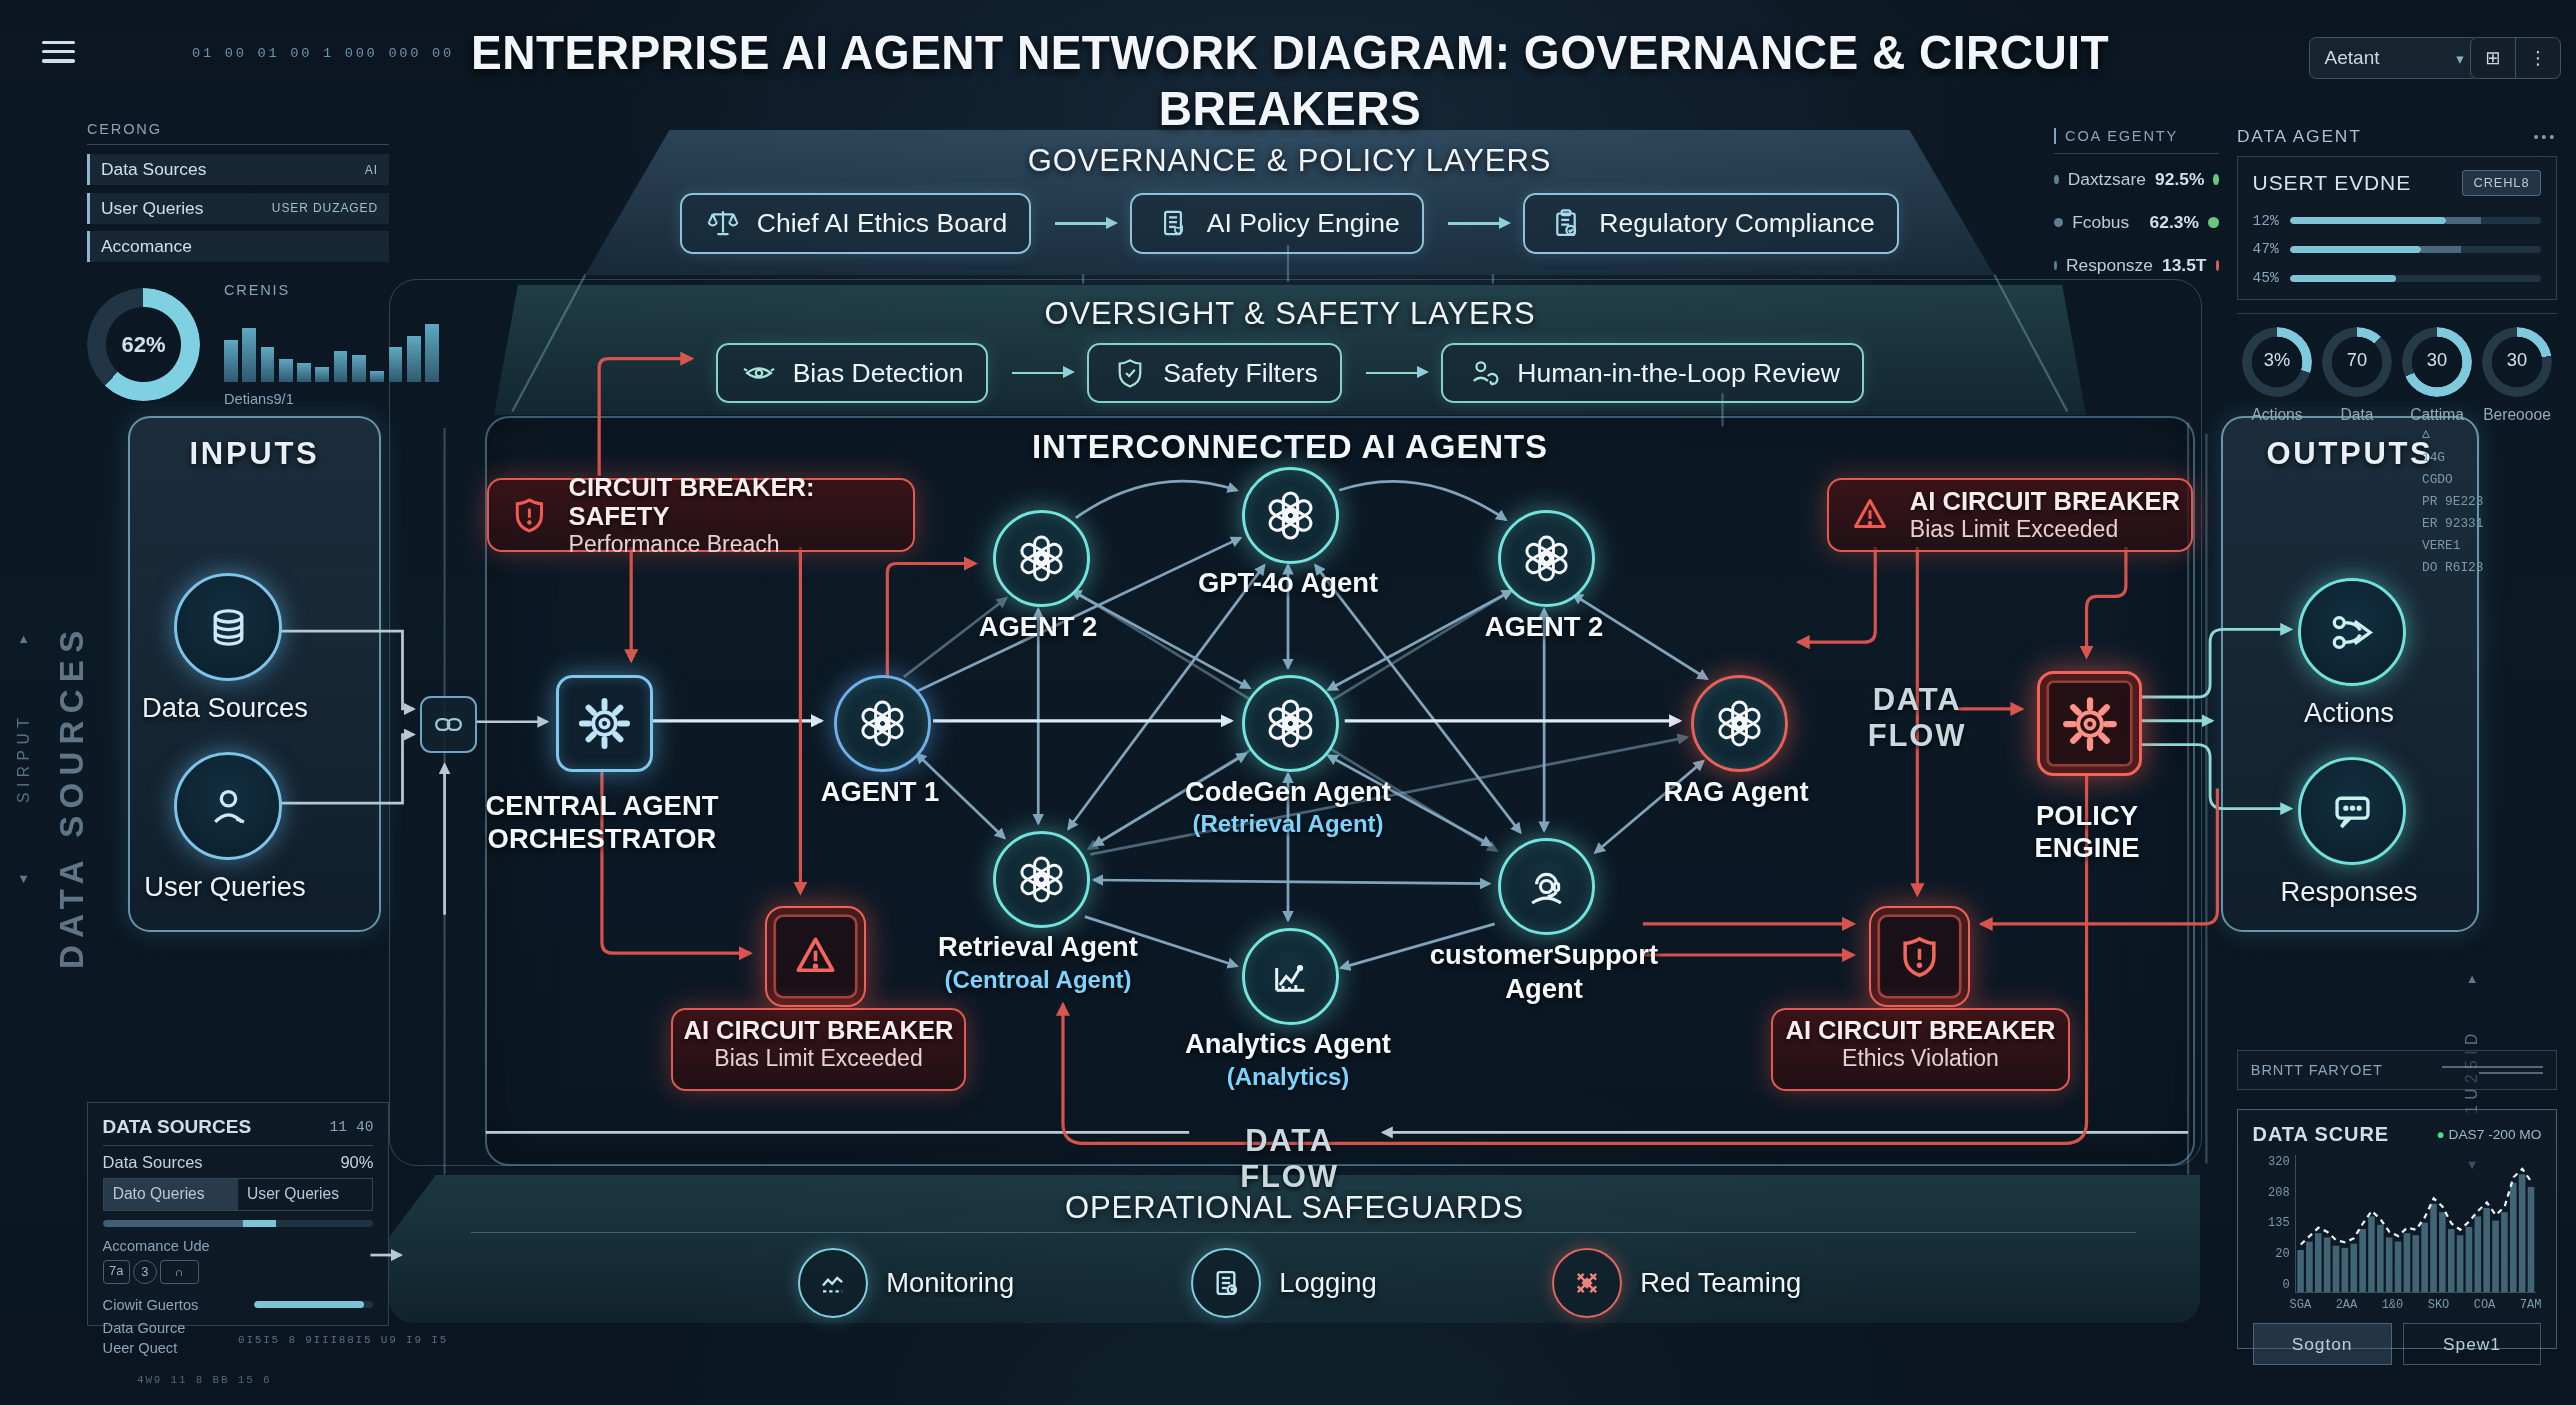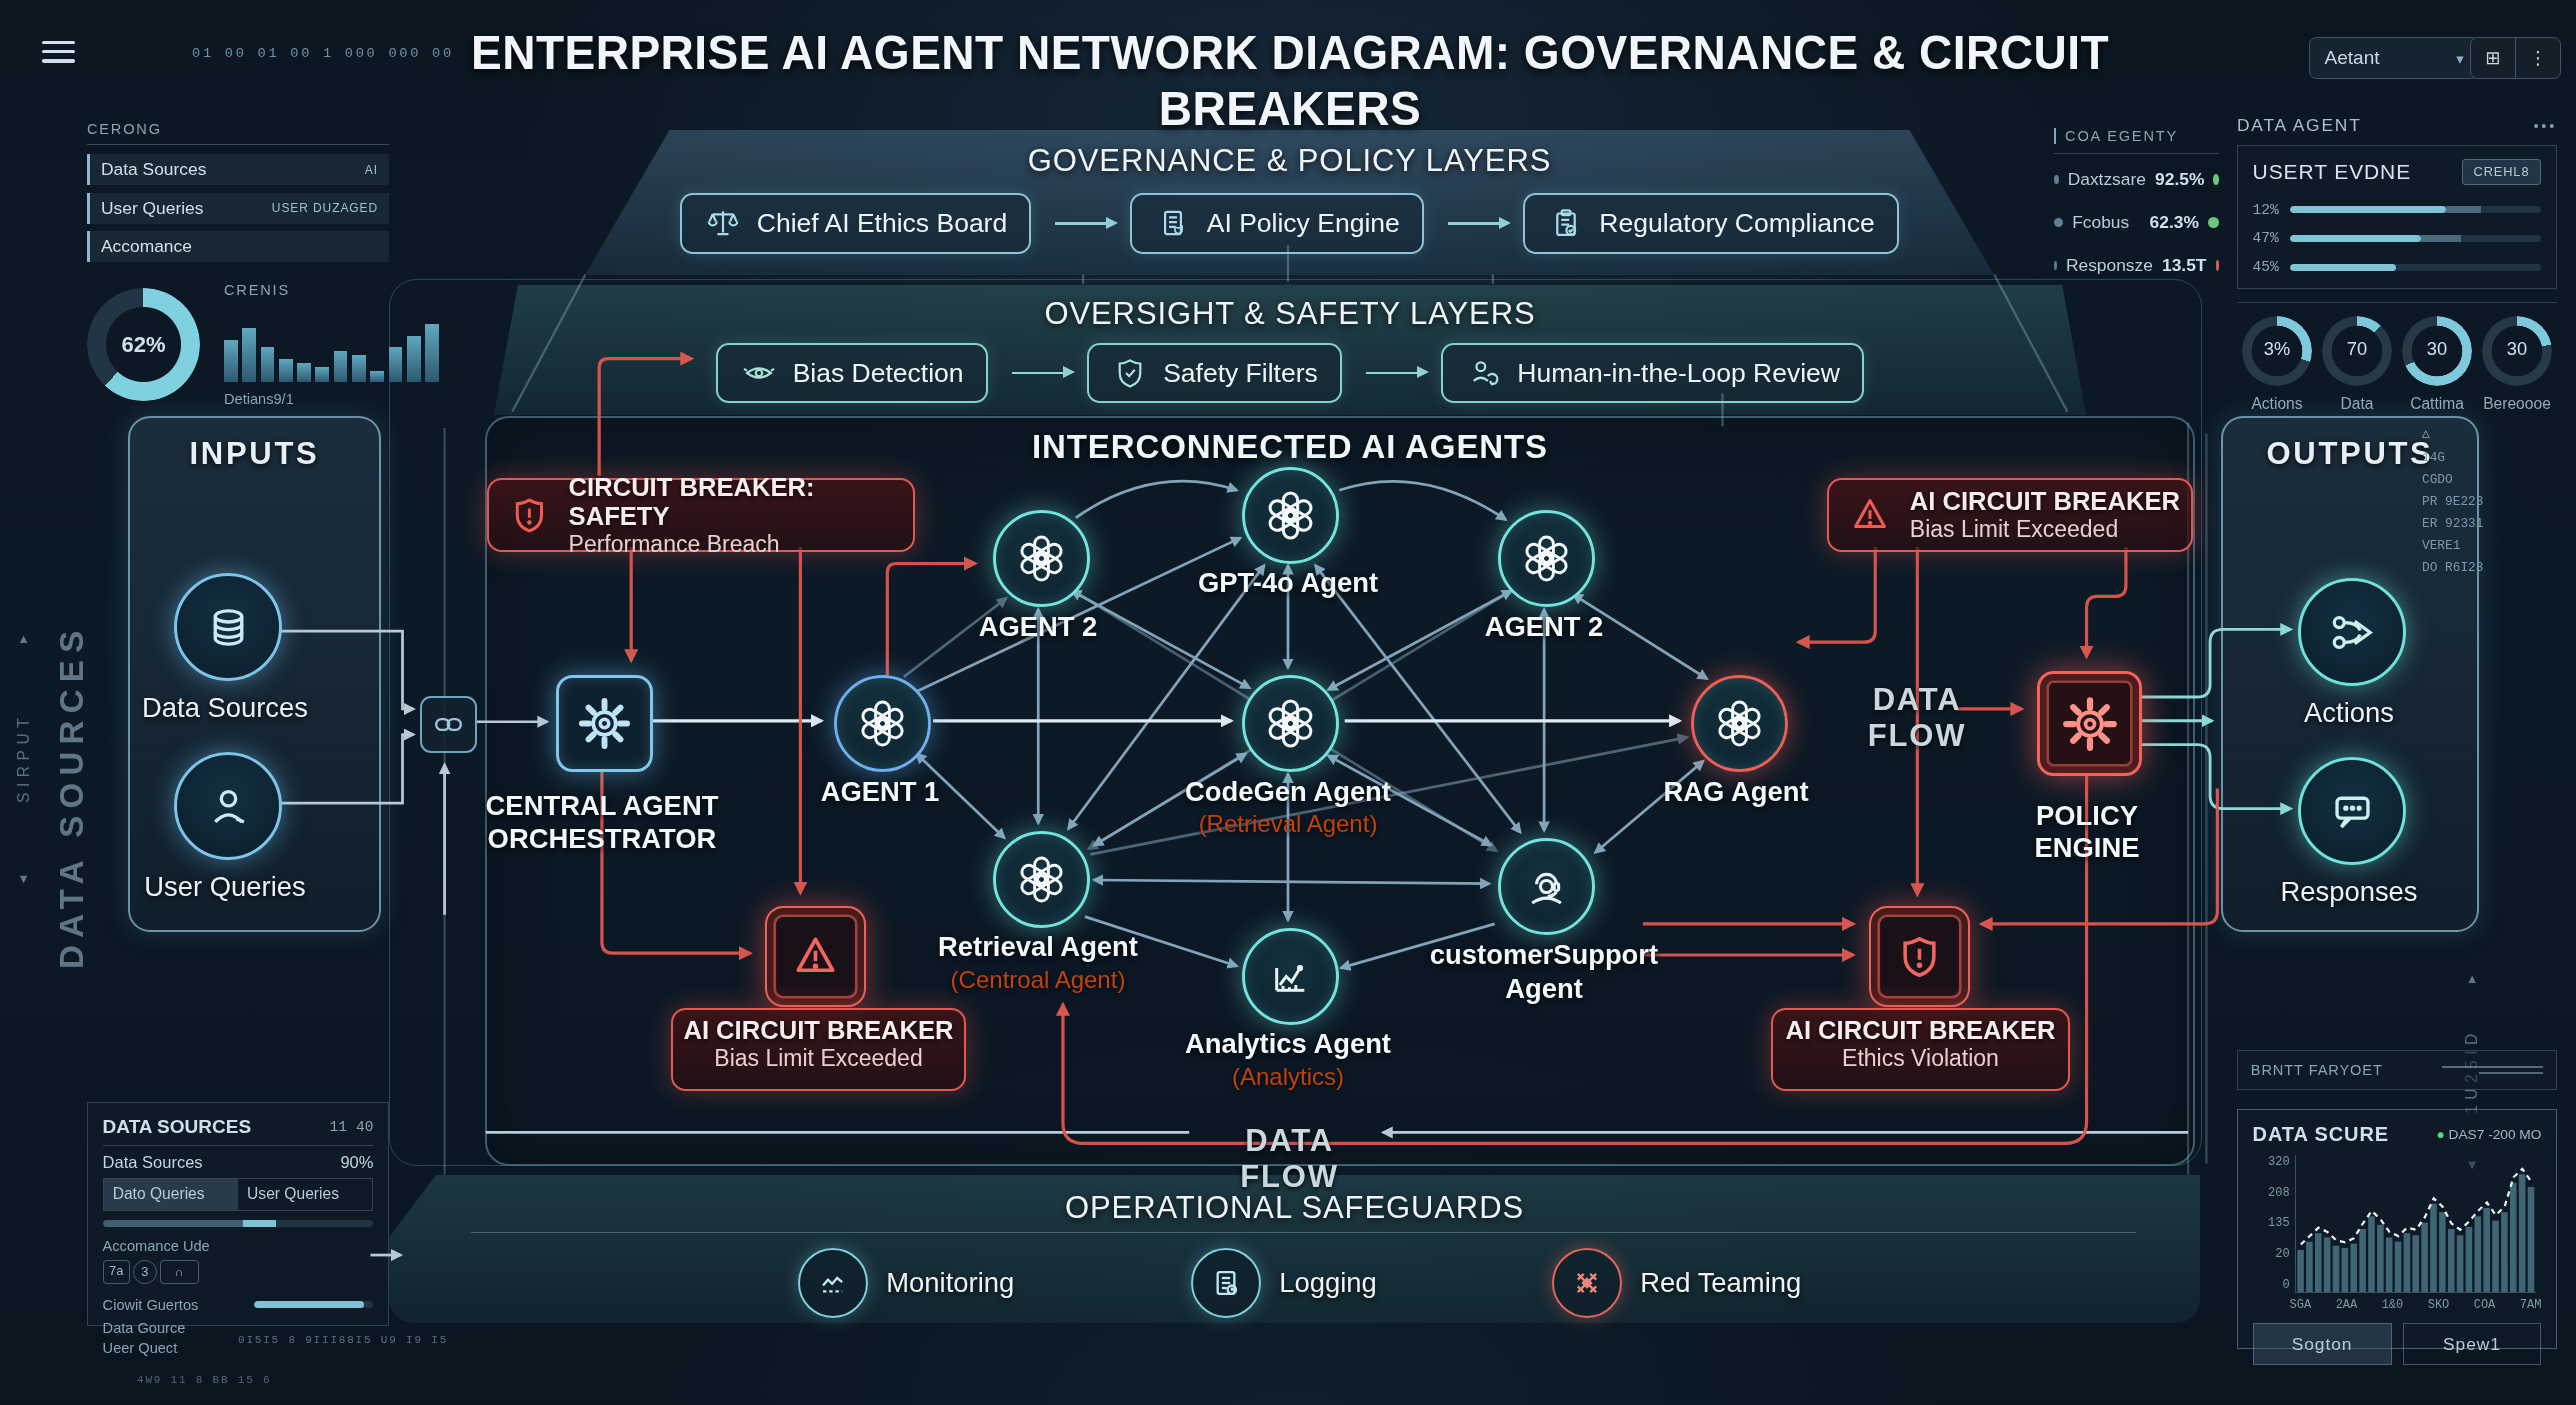--- a/index.html
+++ b/index.html
@@ -57,22 +57,22 @@
 
   
   .agent{width:91px;height:91px;border-radius:50%;border:3.7px solid var(--ring,#74e3de);
     background:radial-gradient(circle at 50% 38%, #14323e, #0b1e2b);
     box-shadow:0 0 25.6px var(--glow,rgba(110,225,220,.45)), inset 0 0 14.6px rgba(110,225,220,.22);
     display:flex;align-items:center;justify-content:center;}
   .ring-blue{--ring:#6fb0ec;--glow:rgba(100,165,235,.5);}
   .ring-red{--ring:#ea5f58;--glow:rgba(235,90,80,.55);}
   .nlabel{position:absolute;transform:translateX(-50%);font-weight:bold;font-size:27.4px;color:#f4f8fb;
     text-shadow:0 1.8px 6.4px rgba(0,0,0,.85);white-space:nowrap;}
-  .nsub{position:absolute;transform:translateX(-50%);font-size:24px;color:#c2410c;
-    text-shadow:0 1.8px 5.5px rgba(0,0,0,.8);white-space:nowrap;}
+  .nsub{position:absolute;transform:translateX(-50%);font-size:24px;color:#7dd3fc;
+    text-shadow:0 1.8px 5.5px rgba(0,0,0,.8);white-space:nowrap;font-weight:bold;}
   .nsub-strong{font-size:27.4px;color:#f4f8fb;font-weight:bold;}
 
   .sq{border-radius:16.5px;display:flex;align-items:center;justify-content:center;}
   .sq-orch{width:91px;height:91px;border:3.2px solid #7ec8ee;background:rgba(16,34,48,.85);
     box-shadow:0 0 25.6px rgba(110,190,235,.5), inset 0 0 12.8px rgba(110,190,235,.25);}
   .sq-policy{width:99px;height:99px;border:3.2px solid #f0645a;background:rgba(44,14,16,.8);
     box-shadow:0 0 31px rgba(240,90,80,.6), inset 0 0 0 6.4px rgba(30,8,10,.6), inset 0 0 0 9.1px rgba(240,100,90,.55);}
   .sq-link{width:53px;height:53px;border-radius:11px;border:2.3px solid #6fa4c4;background:rgba(18,34,46,.85);}
   .rsq{width:97px;height:97px;border-radius:18.3px;border:2.7px solid #ef6257;background:rgba(40,12,14,.55);
     box-shadow:0 0 29px rgba(235,80,70,.55), inset 0 0 0 6.4px rgba(20,8,10,.65), inset 0 0 0 9.1px rgba(235,90,80,.65);
@@ -818,21 +818,21 @@
     <span class="statdot" style="background:#69c87e"></span>
   </div>
   <div class="mrow">
     <span class="mdot"></span>
       <span style="flex:1">Responsze</span>
     <b style="color:#cfe2ec">13.5T</b>
     <span class="statdot" style="background:#d95f57"></span>
   </div>
 </div>
 
-<div class="abs z2" style="left:2237px;top:115px;width:320px">
+<div class="abs z2" style="left:2237px;top:126px;width:320px">
   <div style="display:flex;justify-content:space-between;align-items:center">
     <span class="sp-head" style="font-size:17.4px;color:#a9c0d0">DATA AGENT</span>
     <span style="color:#7f99ab;letter-spacing:2.7px">•••</span>
   </div>
   <div class="spanel" style="margin-top:9.1px;padding:12.8px 14.6px">
     <div style="display:flex;justify-content:space-between;align-items:center">
       <span style="font-size:21px;color:#d5e4ee;letter-spacing:0.9px">USERT EVDNE</span>
       <span style="background:#223445;border:0.9px solid rgba(130,160,185,.5);border-radius:3.7px;padding:4.6px 11px;font-size:12.8px;color:#b6cbd8;letter-spacing:0.9px">CREHL8</span>
     </div>
     <div style="display:flex;align-items:center;gap:11px;margin-top:16.5px">

